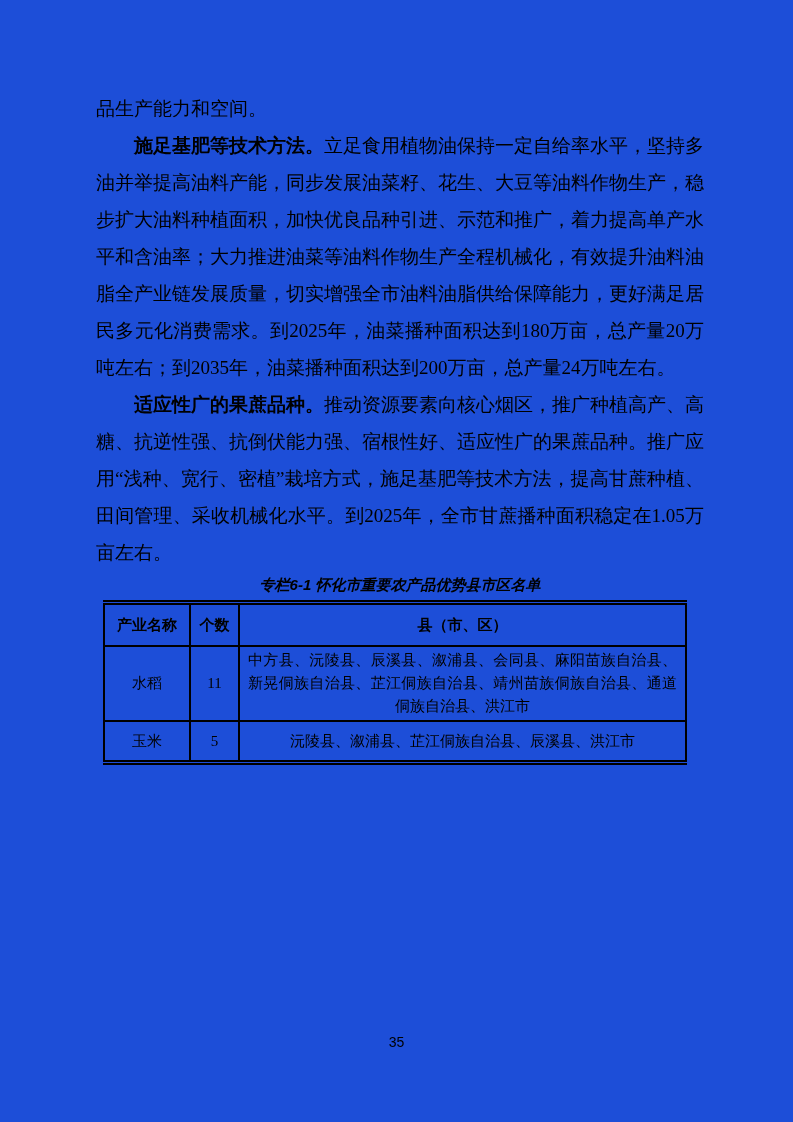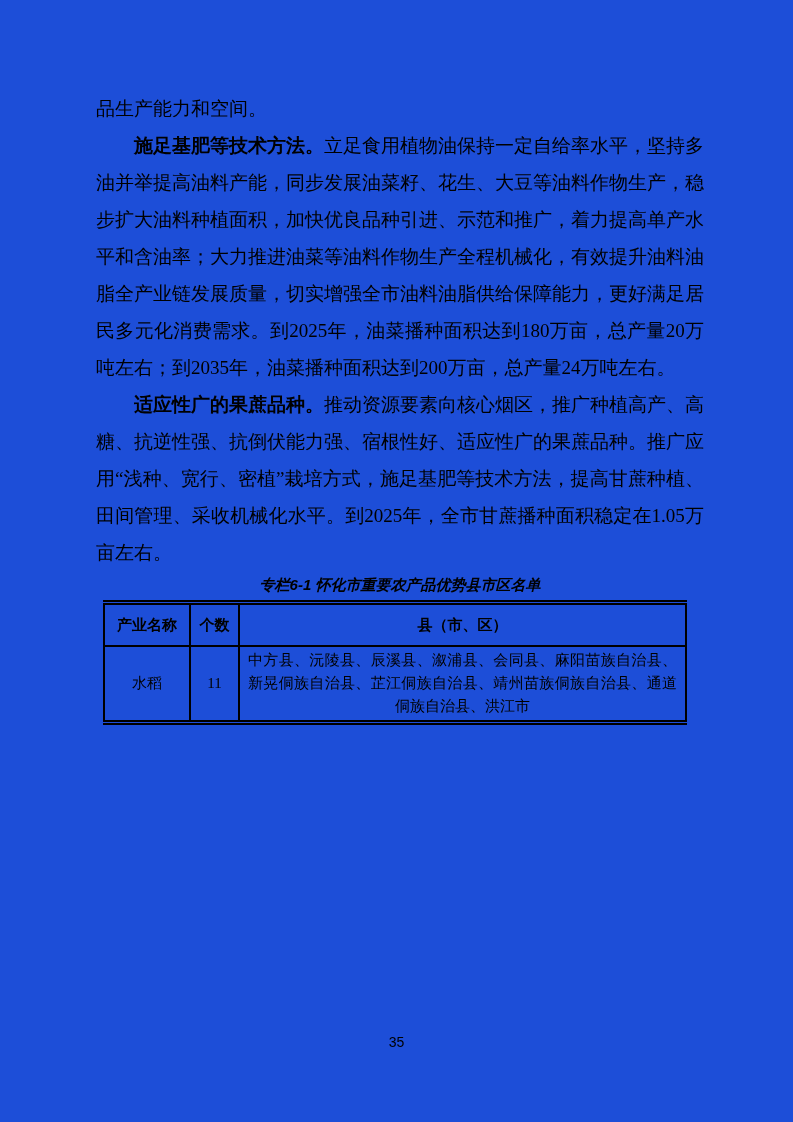--- a/index.html
+++ b/index.html
@@ -121,19 +121,24 @@
           <th>个数</th>
           <th>县（市、区）</th>
         </tr>
       </thead>
       <tbody>
         <tr class="row-rice">
           <td class="cell-center">水稻</td>
           <td class="cell-center">11</td>
           <td class="cell-counties">中方县、沅陵县、辰溪县、溆浦县、会同县、麻阳苗族自治县、新晃侗族自治县、芷江侗族自治县、靖州苗族侗族自治县、通道侗族自治县、洪江市</td>
         </tr>
+        <tr class="row-corn">
+          <td class="cell-center">玉米</td>
+          <td class="cell-center">5</td>
+          <td class="cell-counties">沅陵县、溆浦县、芷江侗族自治县、辰溪县、洪江市</td>
+        </tr>
       </tbody>
     </table>
 
   </div>
 
   <div class="page-number">35</div>
 </div>
 
 </body></html>

